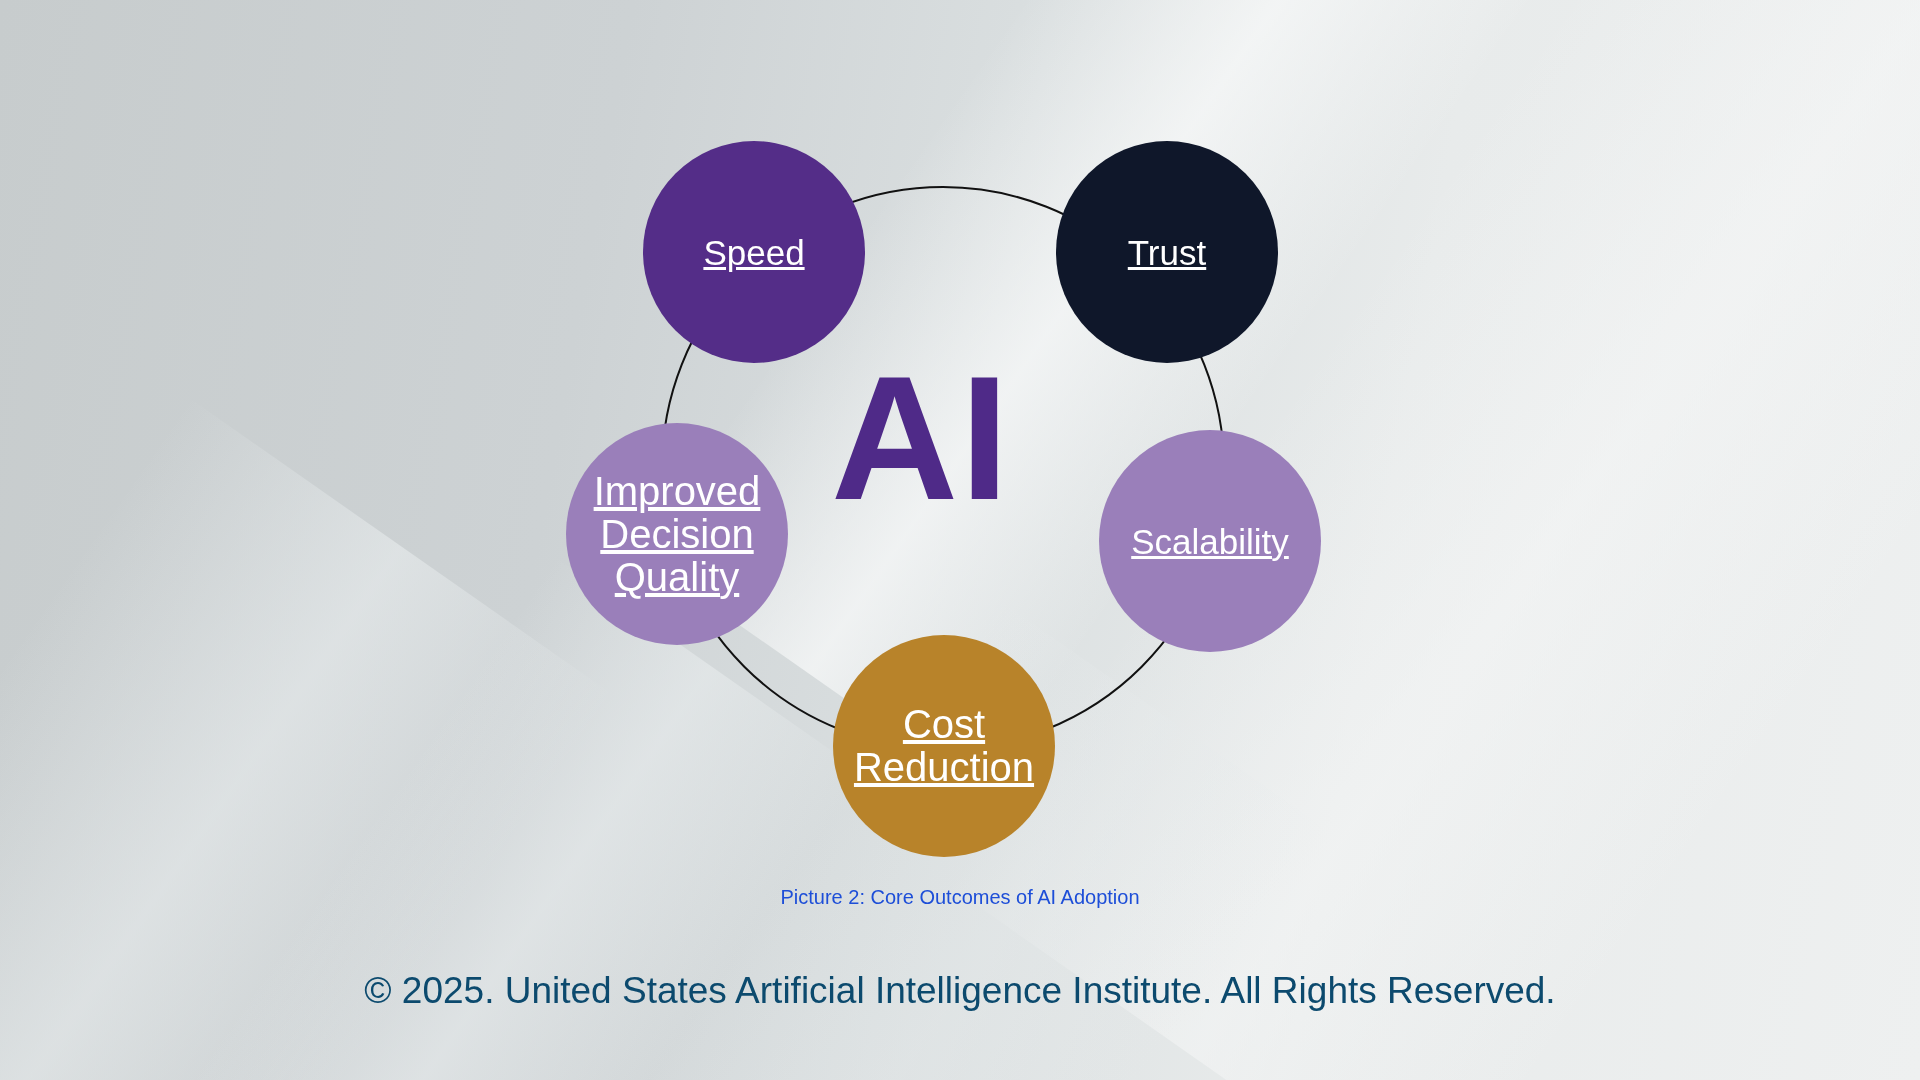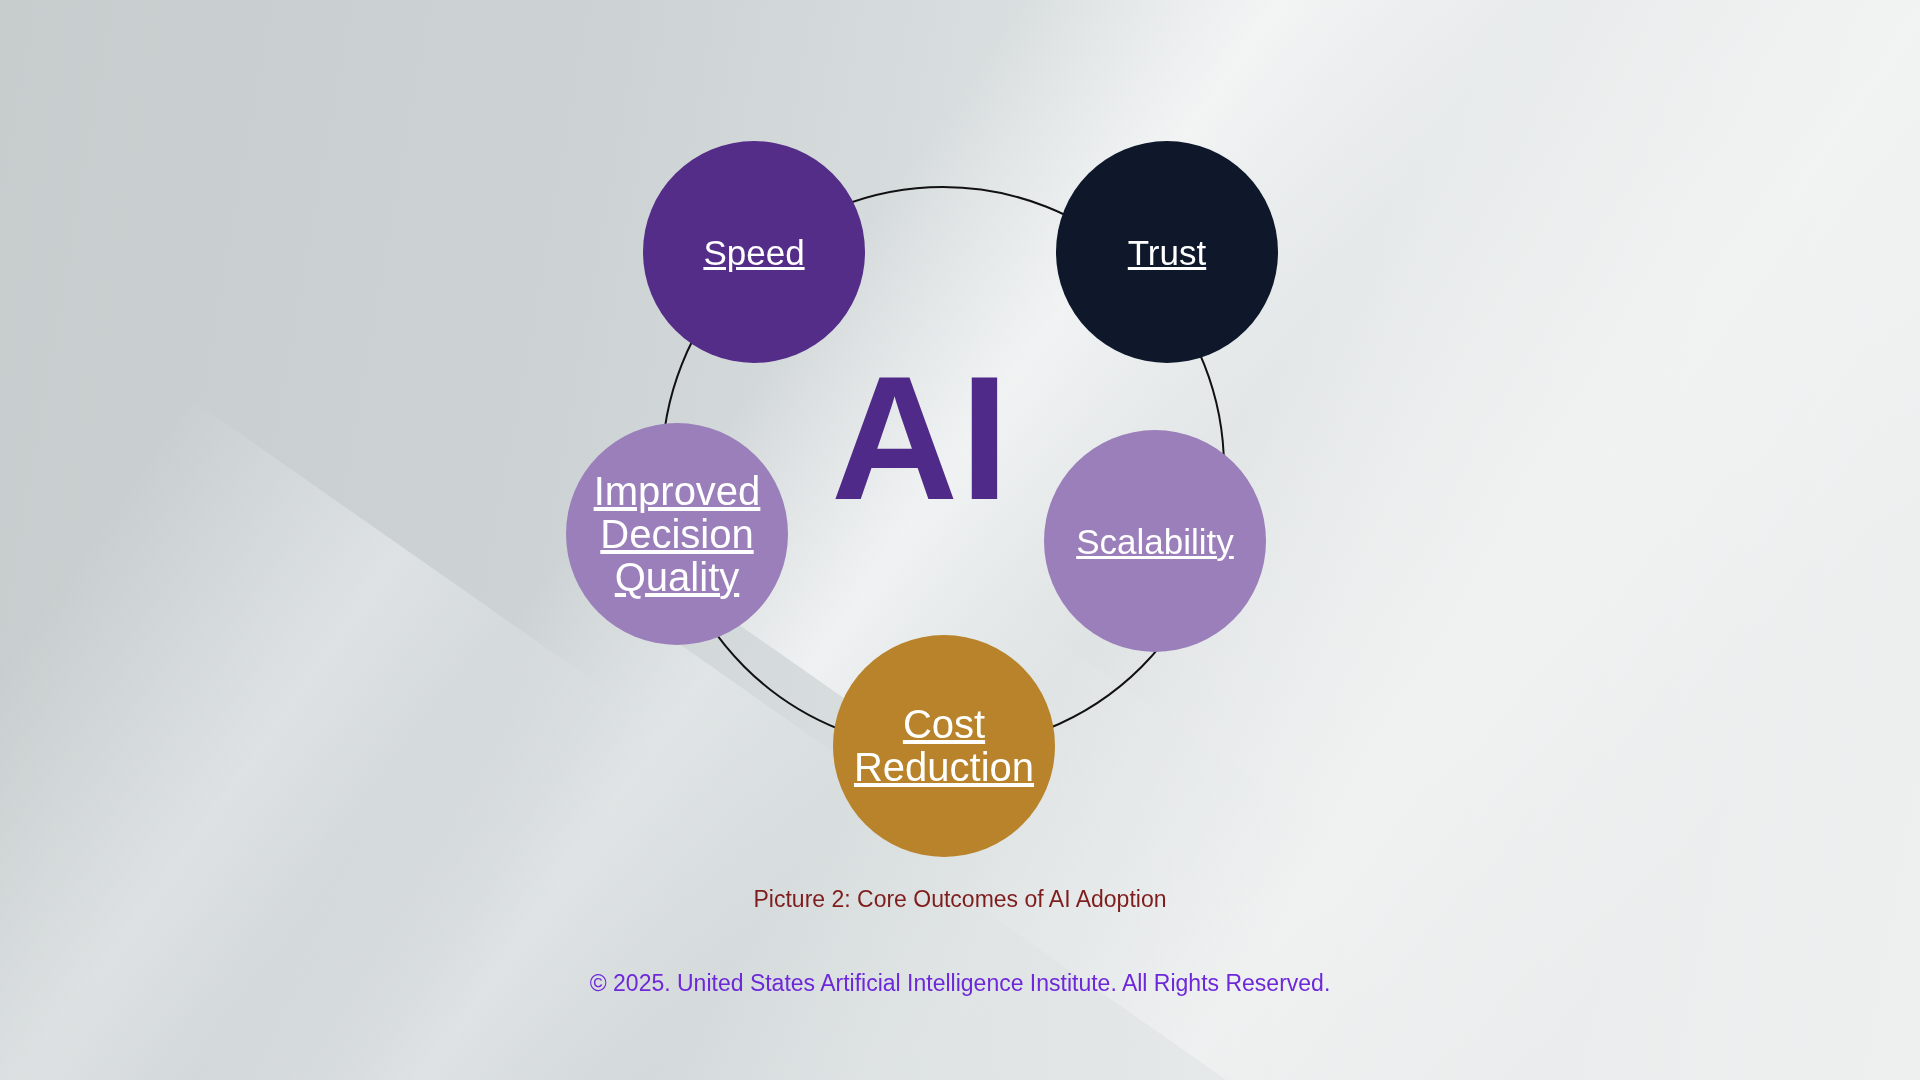--- a/index.html
+++ b/index.html
@@ -30,23 +30,23 @@
     display: flex; align-items: center; justify-content: center; text-align: center;
     color: #ffffff; z-index: 2; box-sizing: border-box; padding: 0 14px; text-decoration: underline; }
   .node-label { font-size: 35px; line-height: 43px; white-space: pre-line; }
   .node-label.multi { font-size: 40px; }
 
   .center-text { position: absolute; left: 821px; top: 338px; width: 200px; height: 200px;
     display: flex; align-items: center; justify-content: center; z-index: 2;
     font-weight: bold; font-size: 176px; letter-spacing: 2px; line-height: 1; }
 
   .caption { position: absolute; left: 0; right: 0; top: 886px; text-align: center;
-    font-size: 23px; color: #7f1d1d; z-index: 2; }
+    font-size: 20px; color: #1d4ed8; z-index: 2; }
   .footer { position: absolute; left: 0; right: 0; top: 970px; text-align: center;
-    font-size: 23px; color: #6d28d9; z-index: 2; }
+    font-size: 37px; color: #0c4a6e; z-index: 2; }
 </style>
 </head>
 <body>
 
 <div class="bg">
   <div class="streak s1"></div>
   <div class="streak s2"></div>
   <div class="streak s3"></div>
   <div class="streak s4"></div>
   <div class="streak s5"></div>
@@ -55,21 +55,21 @@
 <div class="ring" style="left: 661px; top: 186px; height: 564px; width: 564px; border-color: rgb(17, 17, 17);"></div>
 
 <div class="center-text" style="color: rgb(79, 42, 136);">AI</div>
 
 <div class="node" style="left: 643px; top: 141px; height: 222px; width: 222px; background: rgb(84, 45, 136);">
   <span class="node-label">Speed</span>
 </div>
 <div class="node" style="left: 1056px; top: 141px; height: 222px; width: 222px; background: #0f172a;">
   <span class="node-label">Trust</span>
 </div>
-<div class="node" style="left: 1044px; top: 430px; height: 222px; width: 222px; background: rgb(154, 127, 186);">
+<div class="node" style="left: 1099px; top: 430px; height: 222px; width: 222px; background: rgb(154, 127, 186);">
   <span class="node-label">Scalability</span>
 </div>
 <div class="node" style="left: 833px; top: 635px; height: 222px; width: 222px; background: rgb(184, 131, 42);">
   <span class="node-label multi">Cost
 Reduction</span>
 </div>
 <div class="node" style="left: 566px; top: 423px; height: 222px; width: 222px; background: rgb(154, 127, 186);">
   <span class="node-label multi">Improved
 Decision
 Quality</span>

